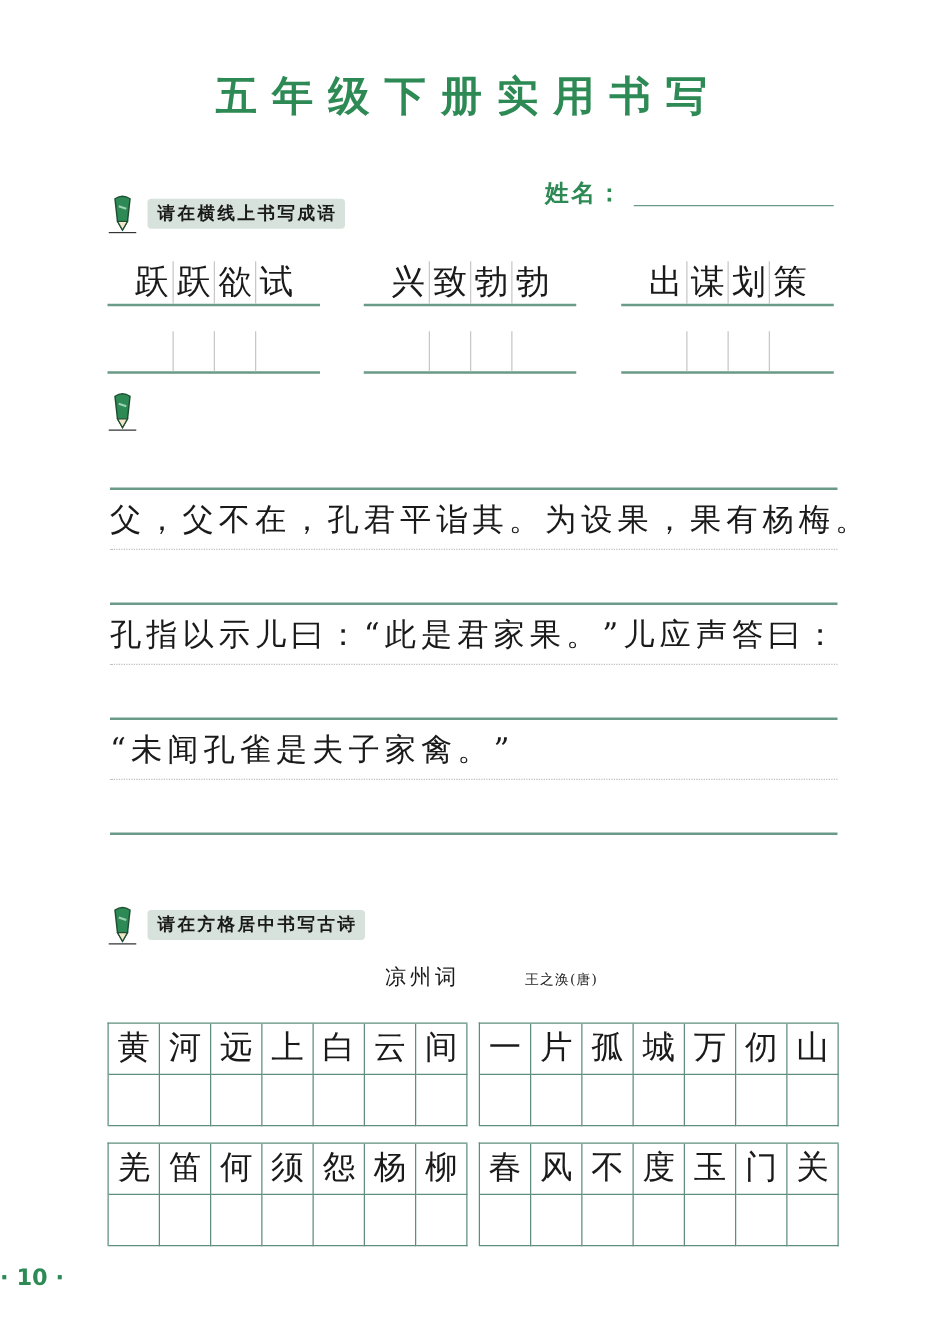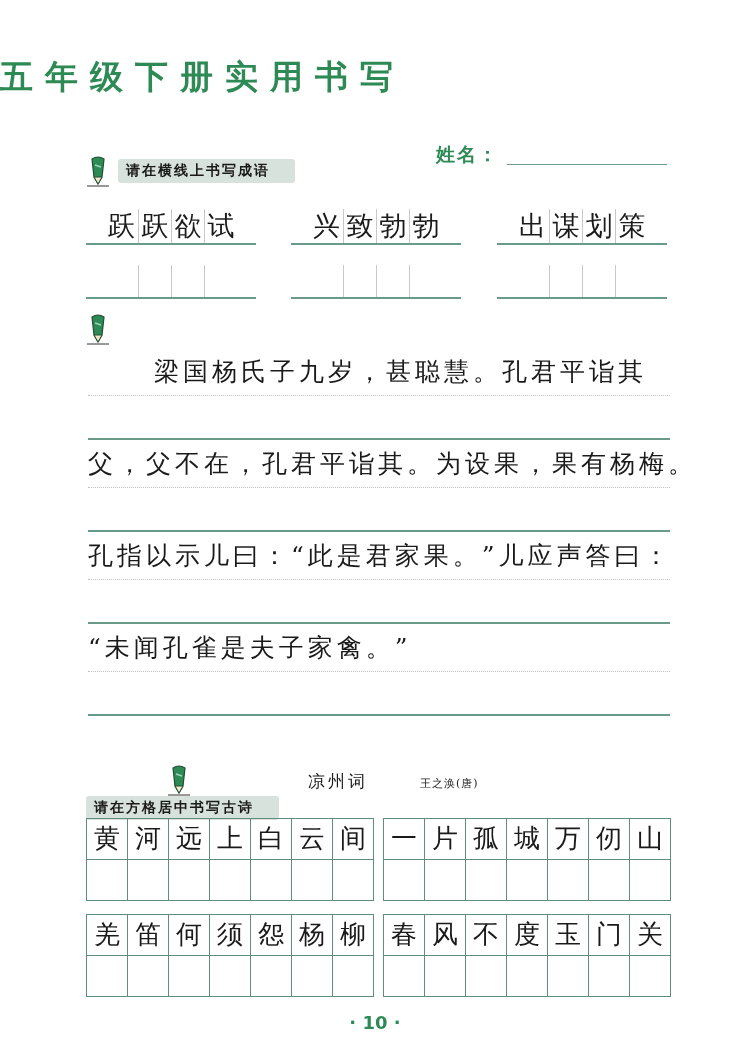--- a/index.html
+++ b/index.html
@@ -1,33 +1,33 @@
 <!DOCTYPE html>
 <html><head>
 <meta charset="utf-8">
 <style>
   * { box-sizing: border-box; margin: 0; padding: 0; }
   html, body { width: 750px; height: 1061px; background: #ffffff; overflow: hidden; }
   body { position: relative; font-family: "DejaVu Serif", "Liberation Serif", serif; color: #1a1a1a; }
 
   .title {
-    position: absolute; top: 55px; left: 0; width: 750px; text-align: left;
+    position: absolute; top: 55px; left: 0; width: 750px; text-align: center;
     font-size: 33px; font-weight: bold; color: #2e8a55; letter-spacing: 12px;
     font-family: "DejaVu Serif", serif;
   }
 
   .name-row { position: absolute; top: 142px; left: 436px; display: flex; align-items: center; }
   .name-label { font-size: 19px; color: #2e8a55; font-weight: bold; letter-spacing: 2px; }
   .name-line { width: 160px; height: 20px; border-bottom: 1.5px solid #6a9a88; margin-left: 8px; }
 
   .section-head { position: absolute; left: 86px; display: flex; align-items: center; }
   .pencil { width: 24px; height: 32px; margin-right: 8px; }
   .head-label {
     background: #d7e2dc; color: #1a1a1a; font-size: 14px; font-weight: bold;
-    padding: 3px 25px 3px 8px; border-radius: 3px; letter-spacing: 2px;
+    padding: 3px 6px 3px 8px; border-radius: 3px; letter-spacing: 2px;
     font-family: Liberation Sans, sans-serif;
     text-align: right;
   }
 
   .idiom-block { position: absolute; width: 170px; }
   .idiom-row { position: relative; height: 42px; border-bottom: 2px solid #6a9a88; display: flex; justify-content: center; align-items: flex-end; }
   .idiom-row .cell { width: 33px; height: 34px; font-size: 27px; text-align: center; line-height: 34px; position: relative; }
   .idiom-row .cell + .cell { border-left: 1px solid #c8c8c8; }
   .idiom-blank { position: relative; height: 54px; border-bottom: 2px solid #6a9a88; display: flex; justify-content: center; align-items: flex-end; }
   .idiom-blank .cell { width: 33px; height: 32px; }
@@ -37,21 +37,21 @@
   .para-line { height: 48px; font-size: 25px; letter-spacing: 4px; line-height: 48px; border-bottom: 1px dotted #c0c0c0; white-space: nowrap; }
   .para-line.indent { padding-left: 66px; }
   .para-blank { height: 44px; border-bottom: 2px solid #6a9a88; }
 
   .poem-title { position: absolute; top: 770px; left: 308px; font-size: 17px; letter-spacing: 3px; display: flex; align-items: baseline; gap: 28px; }
   .poem-author { font-size: 11px; margin-left: 24px; letter-spacing: 1px; }
 
   .grid { position: absolute; display: grid; grid-template-columns: repeat(7, 41px); grid-template-rows: 41px 41px; border-top: 1.5px solid #5f8f7c; border-left: 1.5px solid #5f8f7c; }
   .grid .g { border-right: 1.5px solid #5f8f7c; border-bottom: 1.5px solid #5f8f7c; font-size: 26px; text-align: center; line-height: 39px; }
 
-  .page-num { position: absolute; top: 1012px; left: 0; width: 750px; text-align: center; font-size: 18px; font-weight: bold; color: #2e8a55; font-family: "DejaVu Sans", sans-serif; }
+  .page-num { position: absolute; top: 1012px; left: 0; width: 750px; text-align: left; font-size: 18px; font-weight: bold; color: #2e8a55; font-family: "DejaVu Sans", sans-serif; }
 </style>
 </head>
 <body>
 
 <div class="title">五年级下册实用书写</div>
 
 <div class="name-row">
   <span class="name-label">姓名：</span>
   <span class="name-line"></span>
 </div>
@@ -112,31 +112,30 @@
 <div class="section-head" style="top:313px;">
   <svg class="pencil" viewBox="0 0 24 32">
     <path d="M6 4 Q12 0 18 4 L16 22 L12 29 L8 22 Z" fill="#2e8a55" stroke="#1f4f33" stroke-width="1.2"></path>
     <path d="M8 22 L12 29 L16 22 Z" fill="#f1e6c8" stroke="#1f4f33" stroke-width="1"></path>
     <path d="M9 10 L15 12" stroke="#9fd3b5" stroke-width="1.5"></path>
     <line x1="1" y1="31" x2="23" y2="31" stroke="#333" stroke-width="1"></line>
   </svg>
 </div>
 
 <div class="para" style="top:348px;">
-  <div class="para-line indent">梁国杨氏子九岁，甚聪慧。孔君平诣其</div>
   <div class="para-blank"></div>
   <div class="para-line">父，父不在，孔君平诣其。为设果，果有杨梅。</div>
   <div class="para-blank"></div>
   <div class="para-line">孔指以示儿曰：“此是君家果。”儿应声答曰：</div>
   <div class="para-blank"></div>
   <div class="para-line">“未闻孔雀是夫子家禽。”</div>
   <div class="para-blank"></div>
 </div>
 
-<div class="section-head" style="top:764px;flex-direction:column;">
+<div class="section-head" style="top:724px;">
   <svg class="pencil" viewBox="0 0 24 32">
     <path d="M6 4 Q12 0 18 4 L16 22 L12 29 L8 22 Z" fill="#2e8a55" stroke="#1f4f33" stroke-width="1.2"></path>
     <path d="M8 22 L12 29 L16 22 Z" fill="#f1e6c8" stroke="#1f4f33" stroke-width="1"></path>
     <path d="M9 10 L15 12" stroke="#9fd3b5" stroke-width="1.5"></path>
     <line x1="1" y1="31" x2="23" y2="31" stroke="#333" stroke-width="1"></line>
   </svg>
   <span class="head-label">请在方格居中书写古诗</span>
 </div>
 
 <div class="poem-title">

